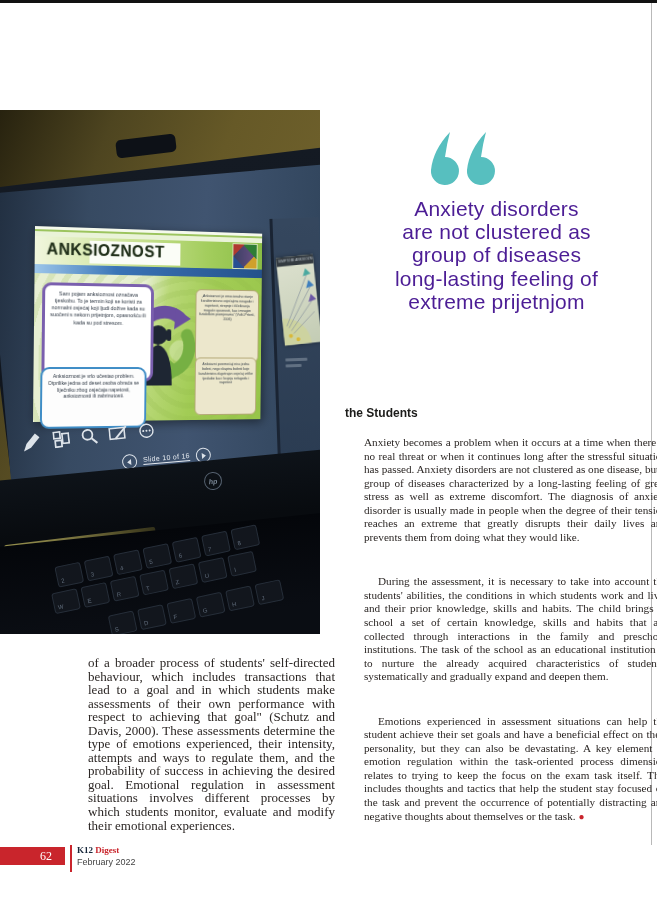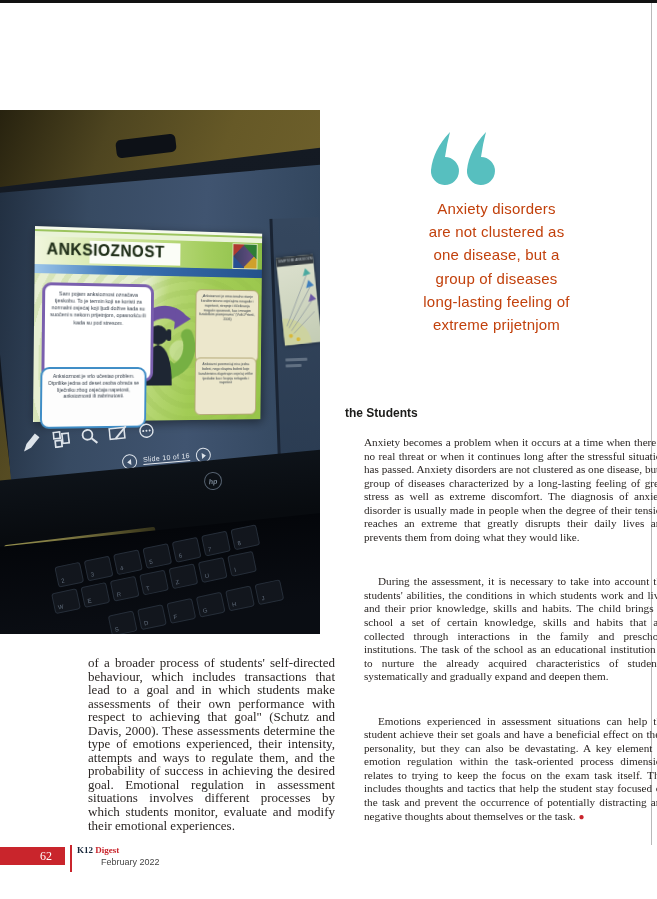--- a/index.html
+++ b/index.html
@@ -92,40 +92,40 @@
         background:linear-gradient(180deg,#04060a,#0a0d13 60%);}
   .krow{position:absolute;display:flex;gap:4px;transform:rotate(-6deg);transform-origin:0 0;}
   .k0{left:64px;top:26px;} .k1{left:58px;top:52px;} .k2{left:112px;top:80px;}
   .key{width:26px;height:21px;background:#12161d;border:1px solid #262e39;border-radius:3px;
         color:#5f6b7a;font-family:"Liberation Sans",sans-serif;font-size:6px;
         display:flex;align-items:flex-end;padding:0 0 2px 3px;box-sizing:border-box;}
 
   
   .quote-icon{left:424px;top:132px;width:72px;height:54px;}
   .pullquote{left:345px;top:197px;width:303px;text-align:center;
-        font-family:"Liberation Sans",sans-serif;font-size:15px;line-height:23.2px;
-        color:#c2410c;letter-spacing:.2px;font-weight:400;}
+        font-family:"Liberation Sans",sans-serif;font-size:21px;line-height:23.2px;
+        color:#4c1d95;letter-spacing:.2px;font-weight:400;}
   .art-heading{left:345px;top:406px;width:303px;font-family:"Liberation Sans",sans-serif;
         font-weight:bold;font-size:12px;line-height:15px;color:#1c1c1a;}
   .art-right{left:364px;top:436px;width:303px;font-size:11.2px;line-height:13.55px;
         text-align:justify;color:#2b2624;}
   .art-right p{margin:0;}
   .art-right p.indent{text-indent:14px;margin-top:31px;}
   .art-left{left:88px;top:656px;width:247px;font-size:13px;line-height:13.55px;
         text-align:justify;color:#2b2624;}
   .dot{color:#c9252c;font-size:10px;}
 
   
   .f-bar{left:0;top:847px;width:65px;height:18px;background:#c9252c;color:#fff;
         display:flex;align-items:center;justify-content:flex-end;padding-right:13px;
         box-sizing:border-box;font-size:12px;font-family:"Liberation Serif",serif;}
   .f-line{left:70px;top:845px;width:2px;height:27px;background:#c9252c;}
   .f-brand{left:77px;top:845px;font-family:"Liberation Serif",serif;font-size:9px;font-weight:bold;}
   .f-brand .k12{color:#17273a;} .f-brand .digest{color:#c9252c;}
-  .f-issue{left:77px;top:857px;font-family:"Liberation Sans",sans-serif;font-size:9px;color:#454545;margin-left:24px;}
+  .f-issue{left:77px;top:857px;font-family:"Liberation Sans",sans-serif;font-size:9px;color:#454545;}
 </style>
 </head>
 <body>
 
 <div id="page">
   <div class="abs topline"></div>
   <div class="abs pageedge"></div>
 
   <div class="abs photo">
     <div class="abs lid"></div>
@@ -262,21 +262,20 @@
 
   <svg class="abs quote-icon" viewBox="0 0 72 54">
     <g fill="#57bfbf">
       <path d="M26,0 Q9,18 7,38 A14,14 0 1 0 21,25 Q23,11 26,0 Z"></path>
       <path d="M62,0 Q45,18 43,38 A14,14 0 1 0 57,25 Q59,11 62,0 Z"></path>
     </g>
   </svg>
   <div class="abs pullquote">
     <div>Anxiety disorders</div>
     <div>are not clustered as</div>
-    <div>one disease, but a</div>
     <div>group of diseases</div>
     <div>long-lasting feeling of</div>
     <div>extreme prijetnjom</div>
   </div>
 
   <div class="abs art-heading">
     <div>the Students</div>
   </div>
   <div class="abs art-right">
     <p>Anxiety becomes a problem when it occurs at a time when there is no real threat or when it continues long after the stressful situation has passed. Anxiety disorders are not clustered as one disease, but a group of diseases characterized by a long-lasting feeling of great stress as well as extreme discomfort. The diagnosis of anxiety disorder is usually made in people when the degree of their tension reaches an extreme that greatly disrupts their daily lives and prevents them from doing what they would like.</p>

